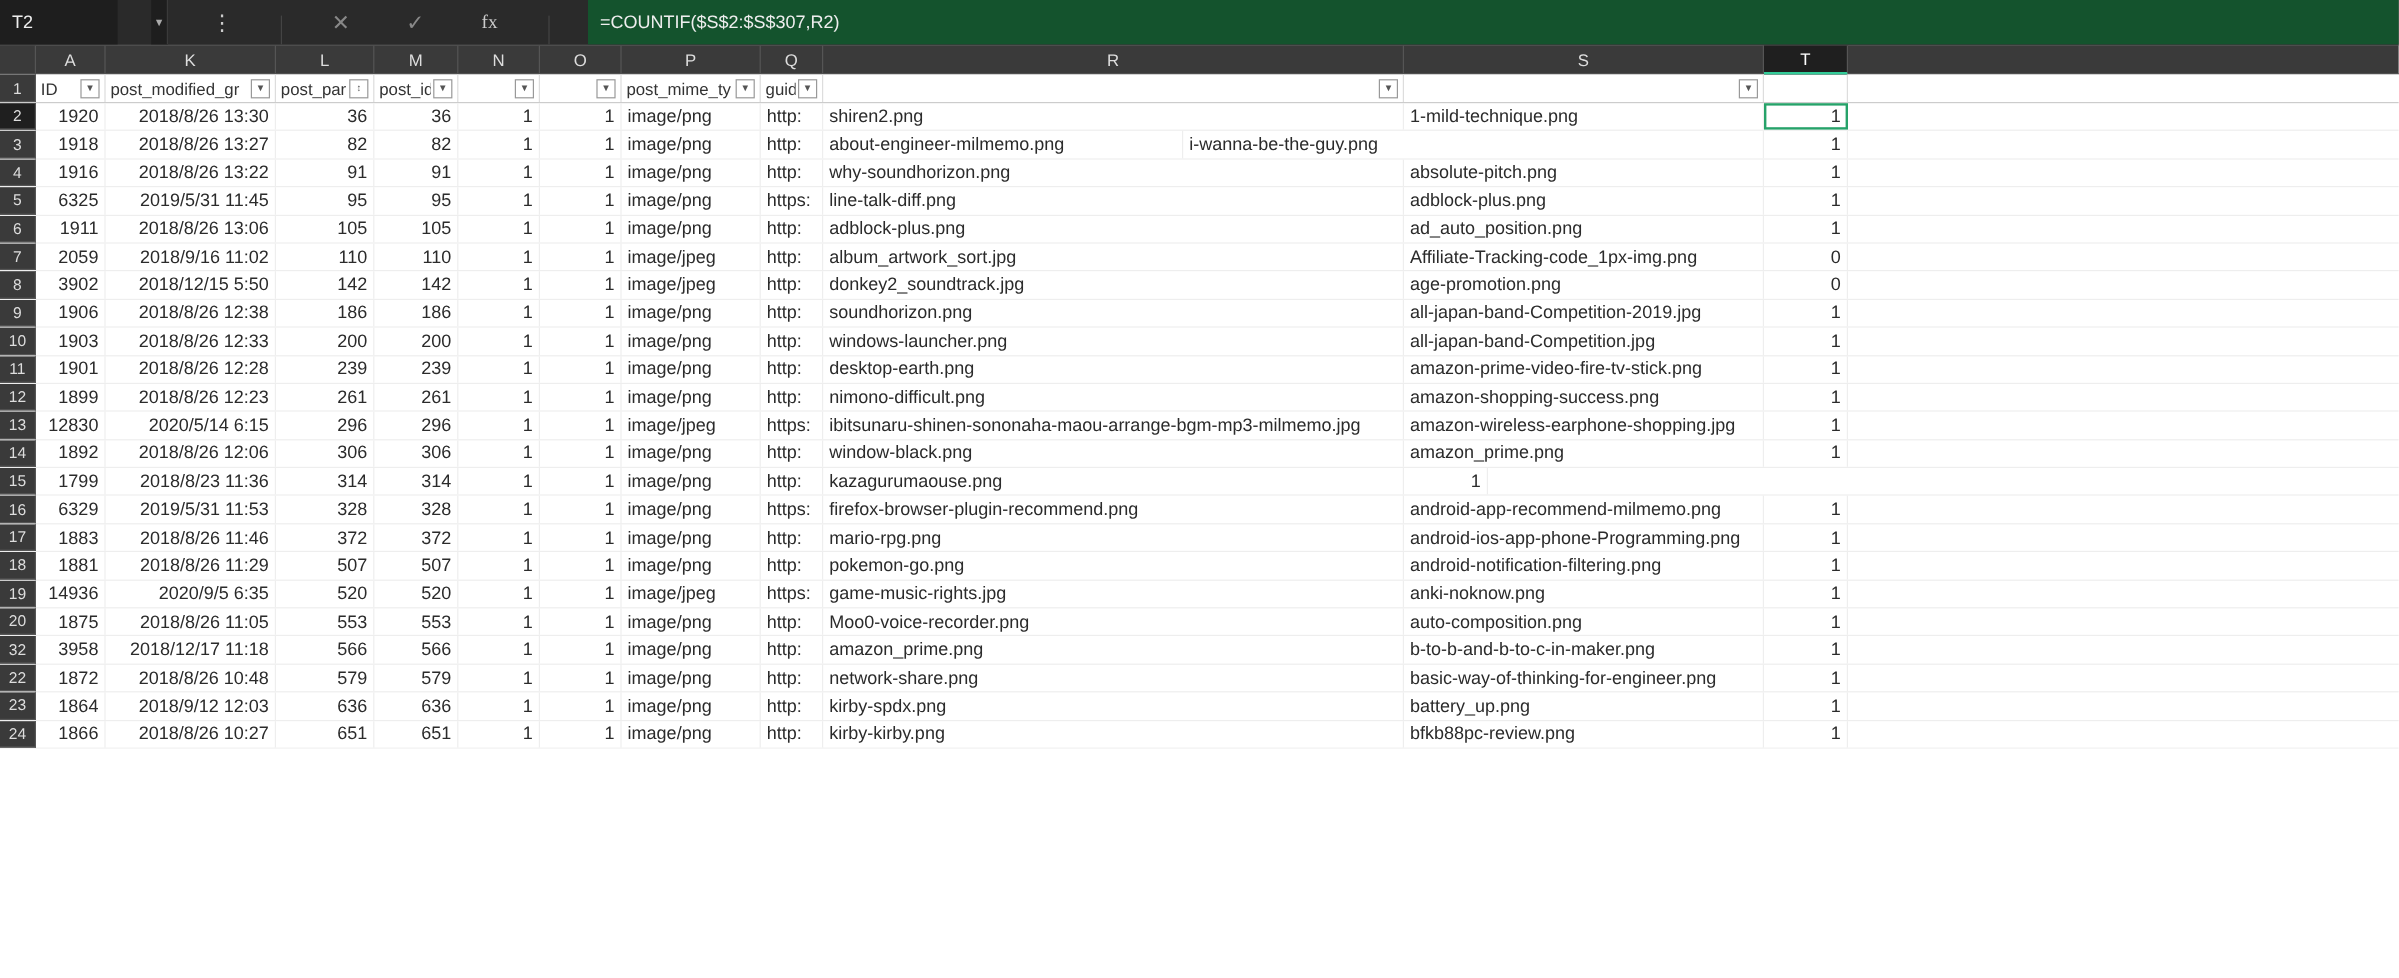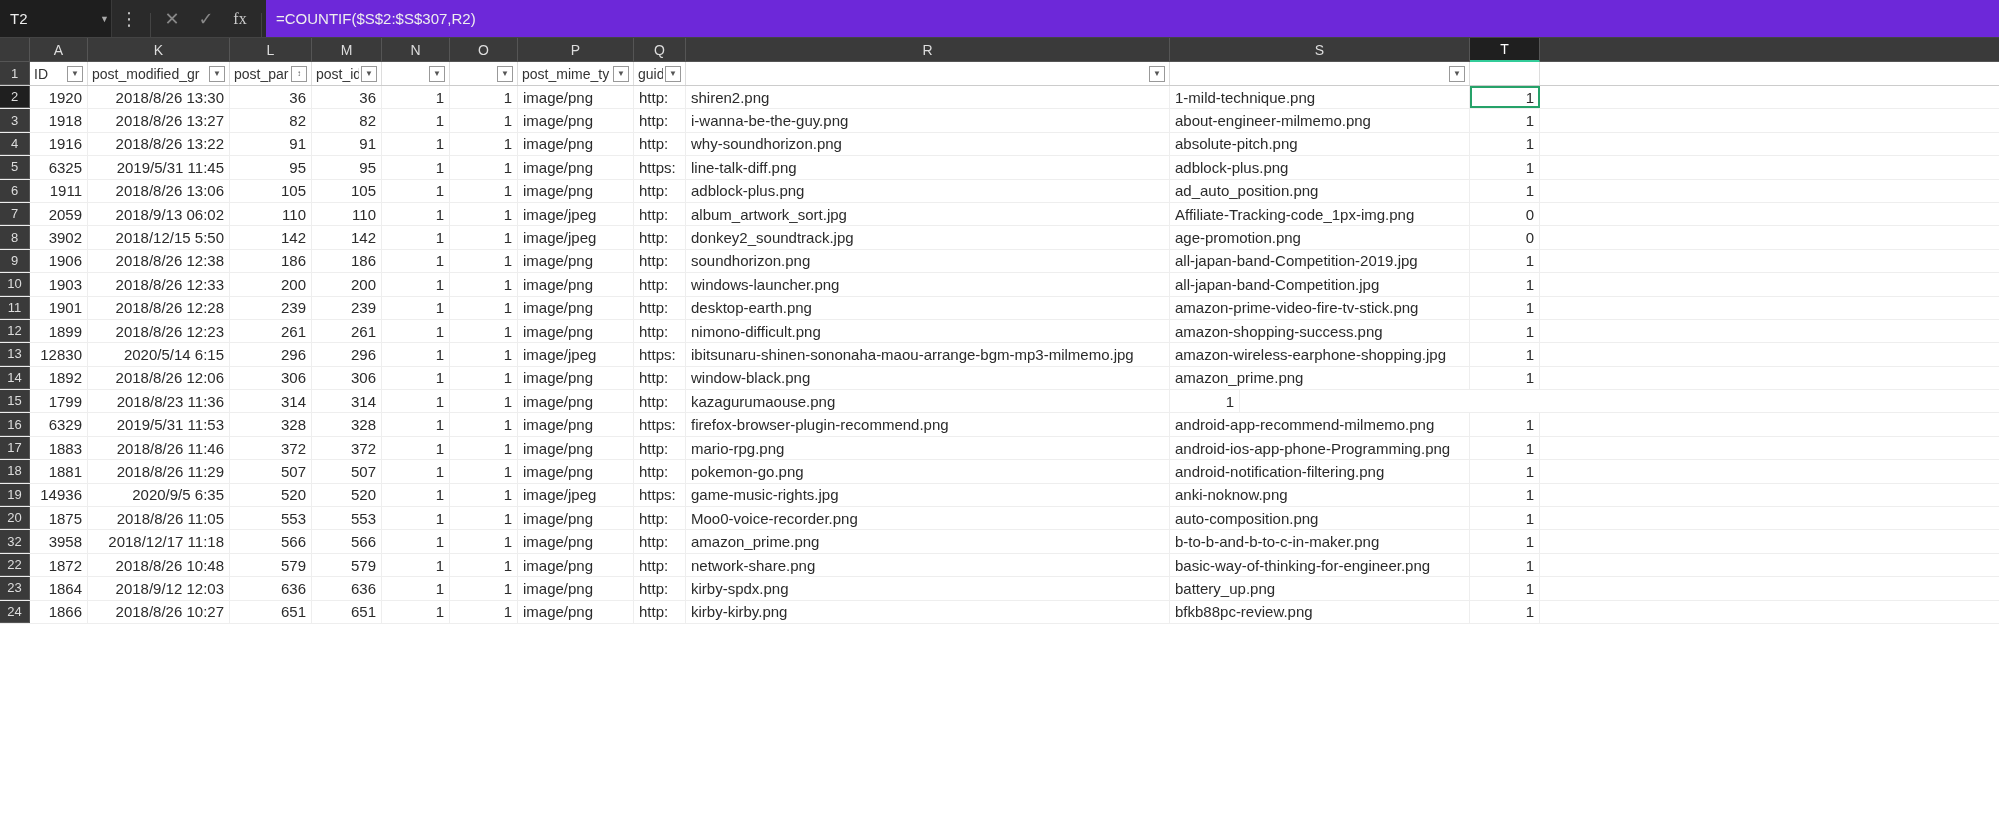--- a/index.html
+++ b/index.html
@@ -13,20 +13,21 @@
   }
 
   
   .formula-bar {
     display: flex;
     align-items: flex-end;
     height: 38px;
     background: #2a2a2a;
     color: #ddd;
     border-bottom: 1px solid #444;
+    gap: 28px;
   }
   .cell-ref-box {
     width: 98px;
     height: 100%;
     background: #1e1e1e;
     color: #eee;
     border: none;
     padding: 0 10px;
     font-size: 15px;
     outline: none;
@@ -48,21 +49,21 @@
     font-size: 18px;
     color: #888;
     cursor: pointer;
   }
   .fb-btn.kebab { color:#ccc; font-size:18px; }
   .fb-btn.fx { font-family: "Times New Roman", serif; color:#ccc; font-size:16px;}
   .fb-sep { width: 1px; height: 24px; background: #444; margin: 0 4px; }
   .formula-input {
     flex: 1;
     height: 100%;
-    background: #6d28d9;
+    background: #14532d;
     color: #eee;
     border: none;
     padding: 0 10px;
     font-size: 15px;
     outline: none;
   }
 
   
   .col-headers {
     display: flex;
@@ -266,22 +267,22 @@
     <div class="data-row">
       <div class="row-h">3</div>
       <div class="dcell cA num">1918</div>
       <div class="dcell cK num">2018/8/26 13:27</div>
       <div class="dcell cL num">82</div>
       <div class="dcell cM num">82</div>
       <div class="dcell cN num">1</div>
       <div class="dcell cO num">1</div>
       <div class="dcell cP txt">image/png</div>
       <div class="dcell cQ txt">http:</div>
+      <div class="dcell cS txt">about-engineer-milmemo.png</div>
       <div class="dcell cR txt">i-wanna-be-the-guy.png</div>
-      <div class="dcell cS txt">about-engineer-milmemo.png</div>
       <div class="dcell cT num">1</div>
       <div class="spacer"></div>
     </div>
     <div class="data-row">
       <div class="row-h">4</div>
       <div class="dcell cA num">1916</div>
       <div class="dcell cK num">2018/8/26 13:22</div>
       <div class="dcell cL num">91</div>
       <div class="dcell cM num">91</div>
       <div class="dcell cN num">1</div>
@@ -319,21 +320,21 @@
       <div class="dcell cP txt">image/png</div>
       <div class="dcell cQ txt">http:</div>
       <div class="dcell cR txt">adblock-plus.png</div>
       <div class="dcell cS txt">ad_auto_position.png</div>
       <div class="dcell cT num">1</div>
       <div class="spacer"></div>
     </div>
     <div class="data-row">
       <div class="row-h">7</div>
       <div class="dcell cA num">2059</div>
-      <div class="dcell cK num">2018/9/13 06:02</div>
+      <div class="dcell cK num">2018/9/16 11:02</div>
       <div class="dcell cL num">110</div>
       <div class="dcell cM num">110</div>
       <div class="dcell cN num">1</div>
       <div class="dcell cO num">1</div>
       <div class="dcell cP txt">image/jpeg</div>
       <div class="dcell cQ txt">http:</div>
       <div class="dcell cR txt">album_artwork_sort.jpg</div>
       <div class="dcell cS txt">Affiliate-Tracking-code_1px-img.png</div>
       <div class="dcell cT num">0</div>
       <div class="spacer"></div>

